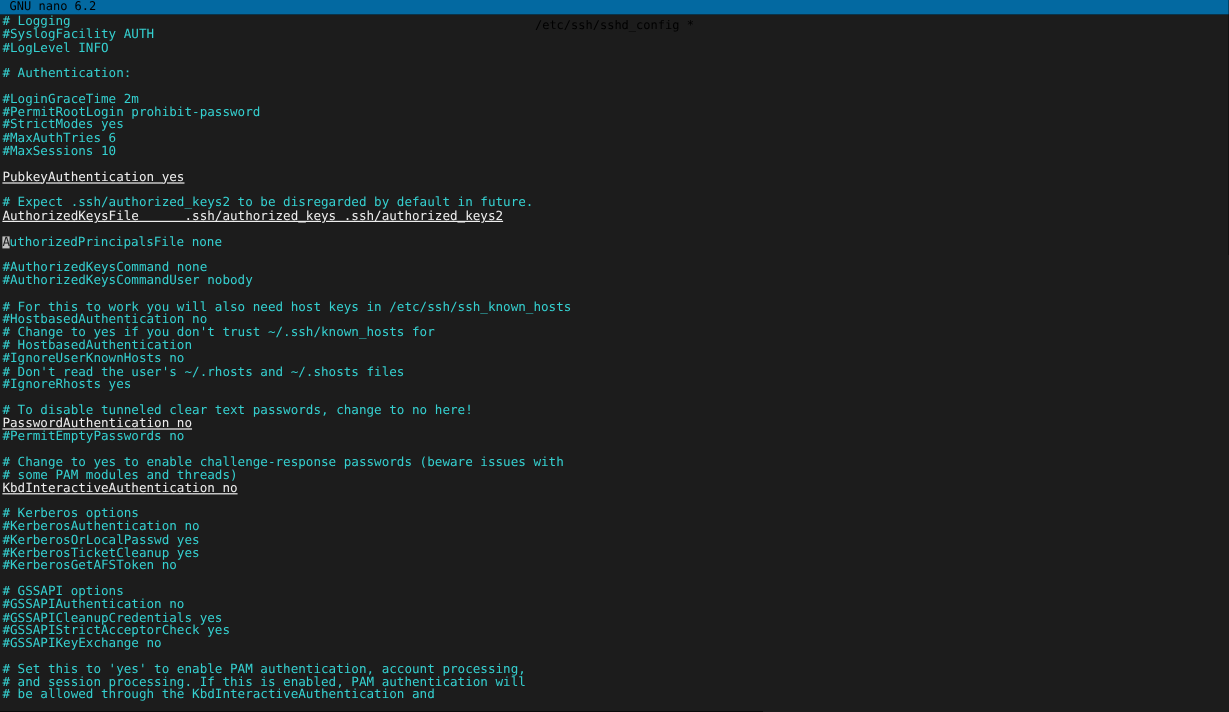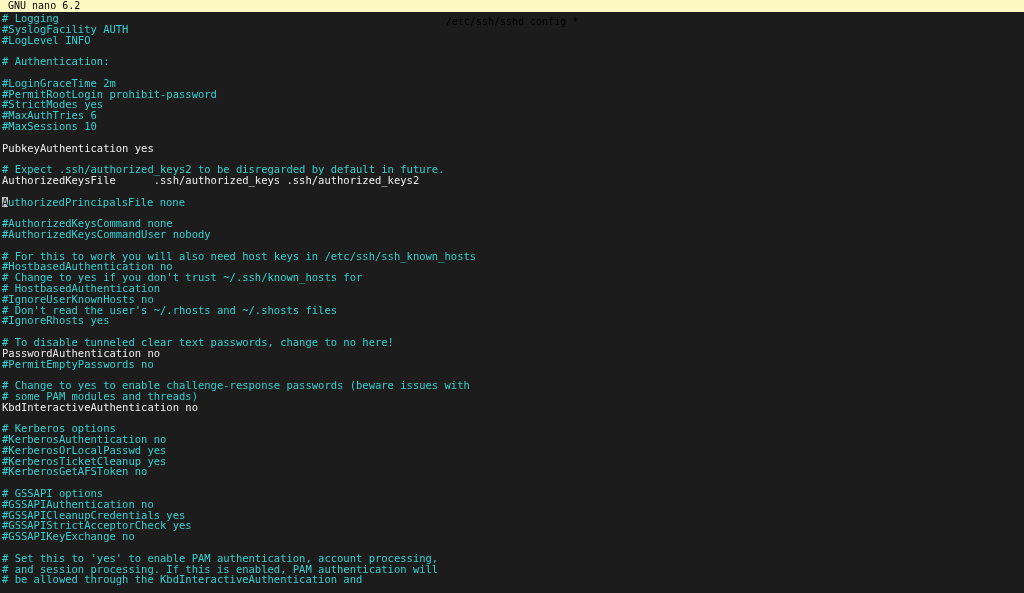--- a/index.html
+++ b/index.html
@@ -6,21 +6,21 @@
   html, body {
     width: 1024px;
     height: 593px;
     overflow: hidden;
     background: #000;
     font-family: "Menlo", "Consolas", "DejaVu Sans Mono", monospace;
     font-size: 10.5px;
     line-height: 10.8px;
   }
   .titlebar {
-    background: #fef9c3;
+    background: #0369a1;
     color: #000;
     height: 12px;
     line-height: 12px;
     width: 100%;
     position: relative;
     font-size: 10px;
   }
   .titlebar .left {
     position: absolute;
     left: 8px;
@@ -35,21 +35,21 @@
   .editor {
     background: #1c1c1c;
     color: #ddd;
     width: 100%;
     height: calc(100% - 12px);
     padding: 1px 2px;
     white-space: pre;
     overflow: hidden;
   }
   .c  { color: #35d0d0; } 
-  .w  { color: #eeeeee; } 
+  .w  { color: #eeeeee; text-decoration: underline; } 
   .cursor {
     background: #bfbfbf;
     color: #1c1c1c;
     display: inline-block;
     width: 6px;
     height: 10.5px;
     vertical-align: bottom;
   }
   .line { height: 10.8px; }
 </style>

